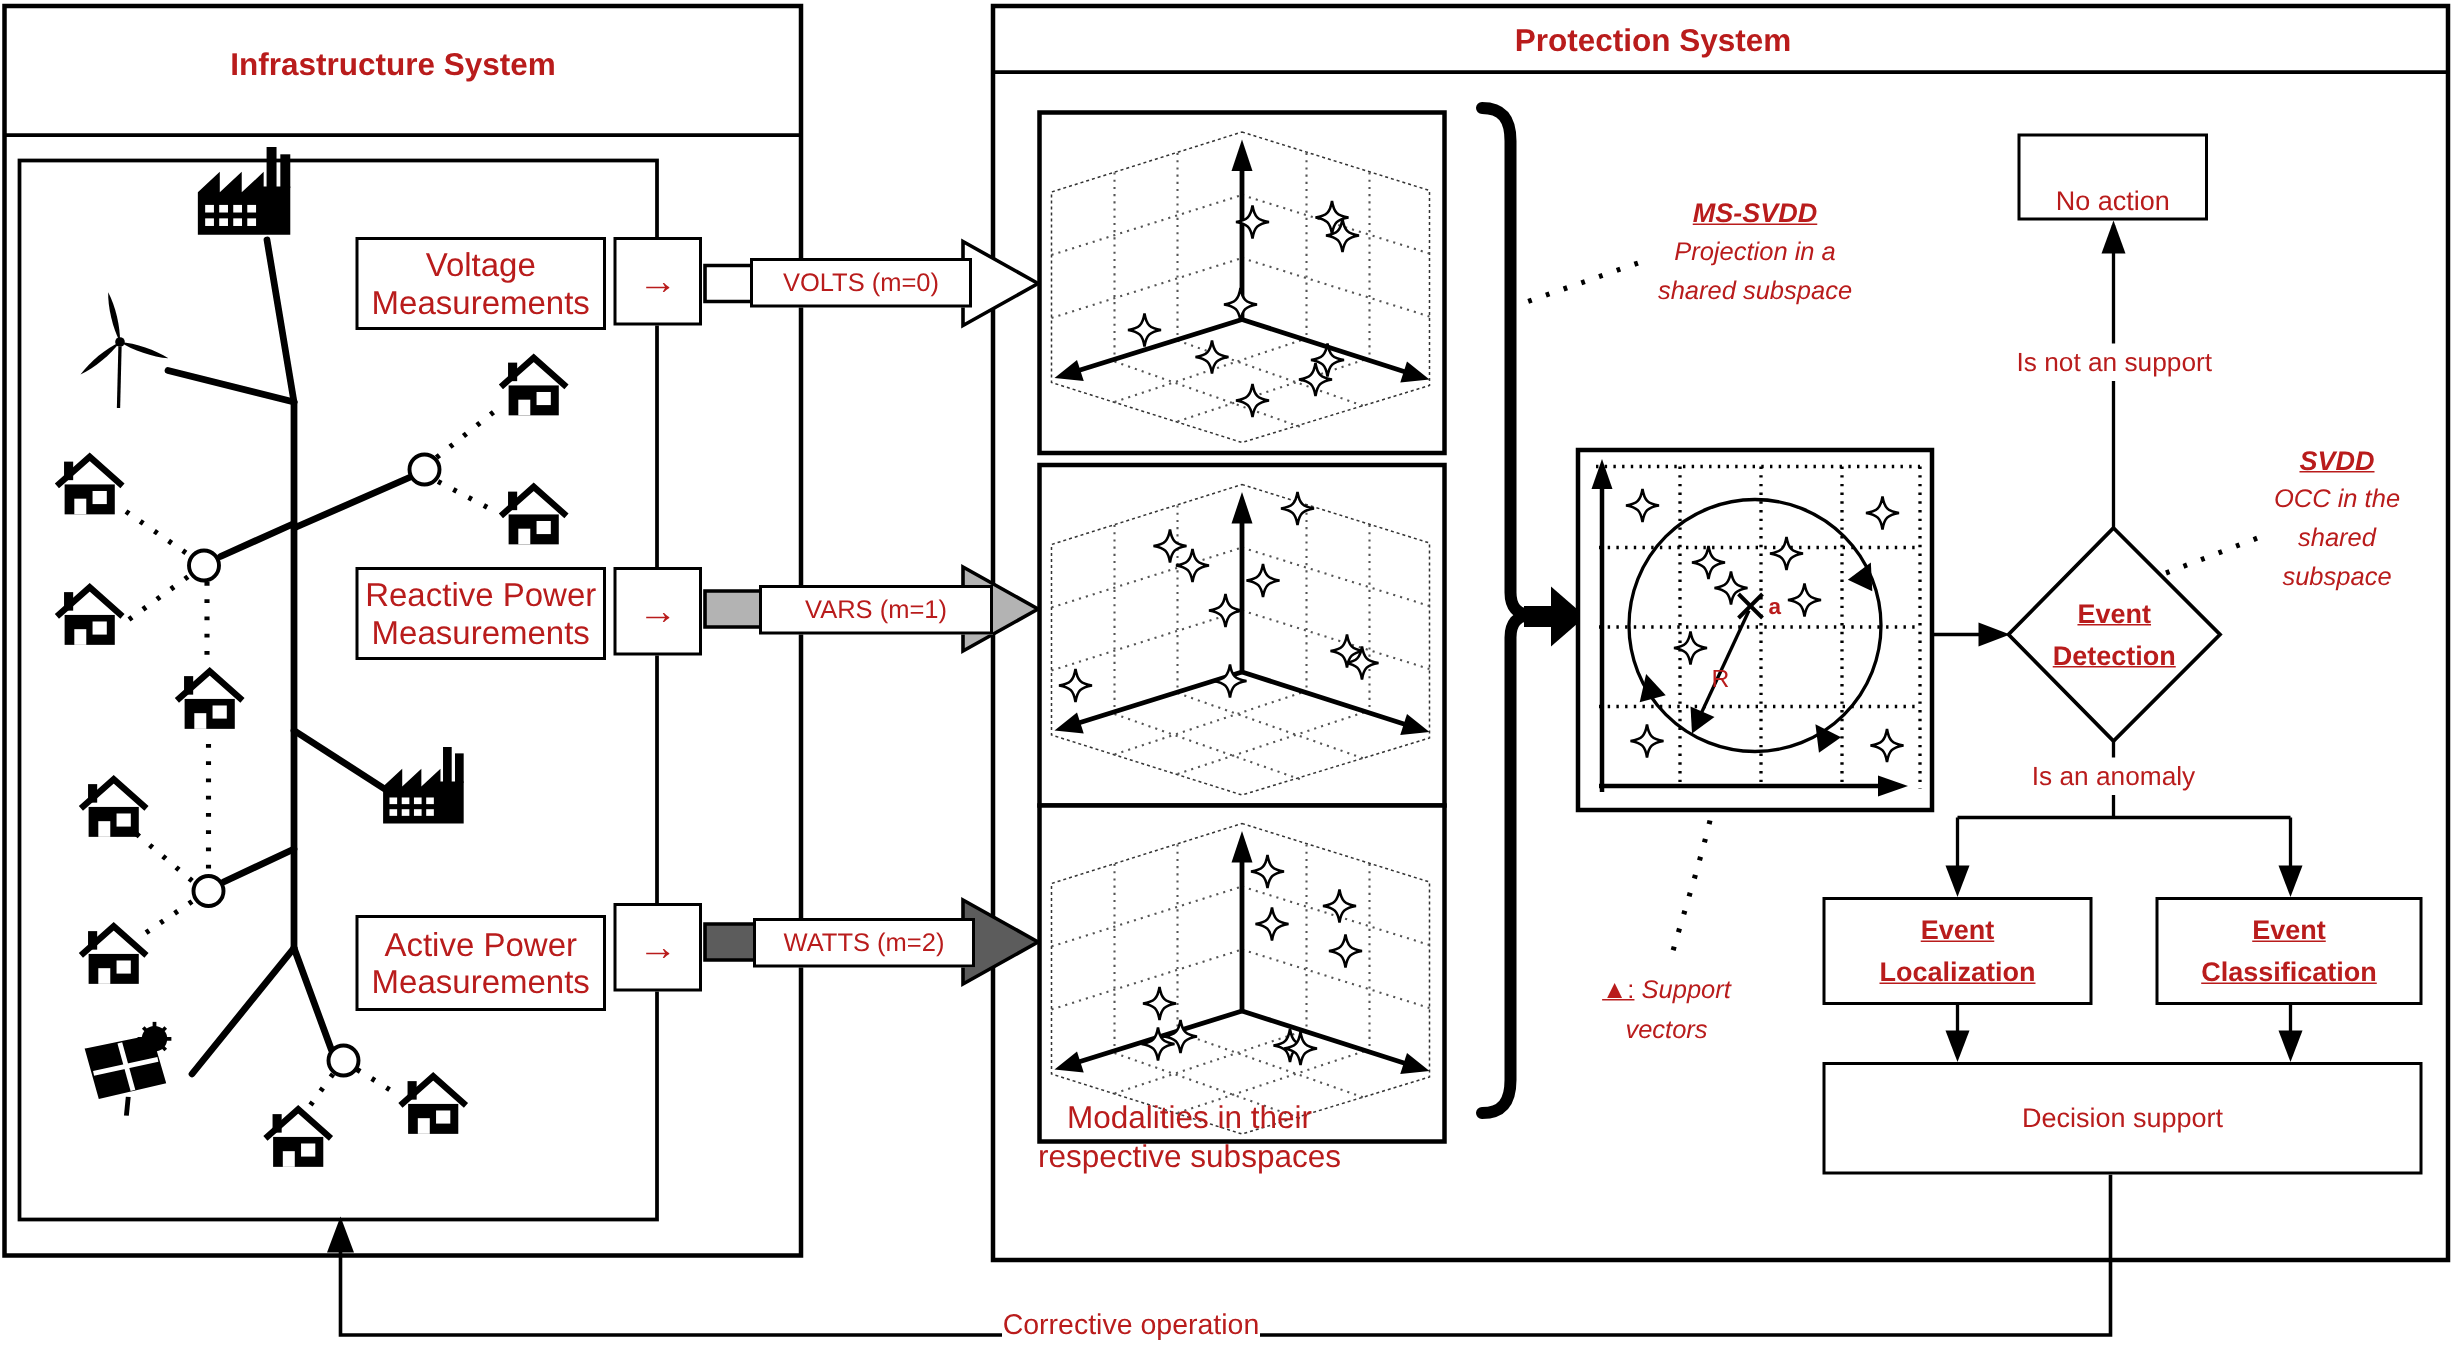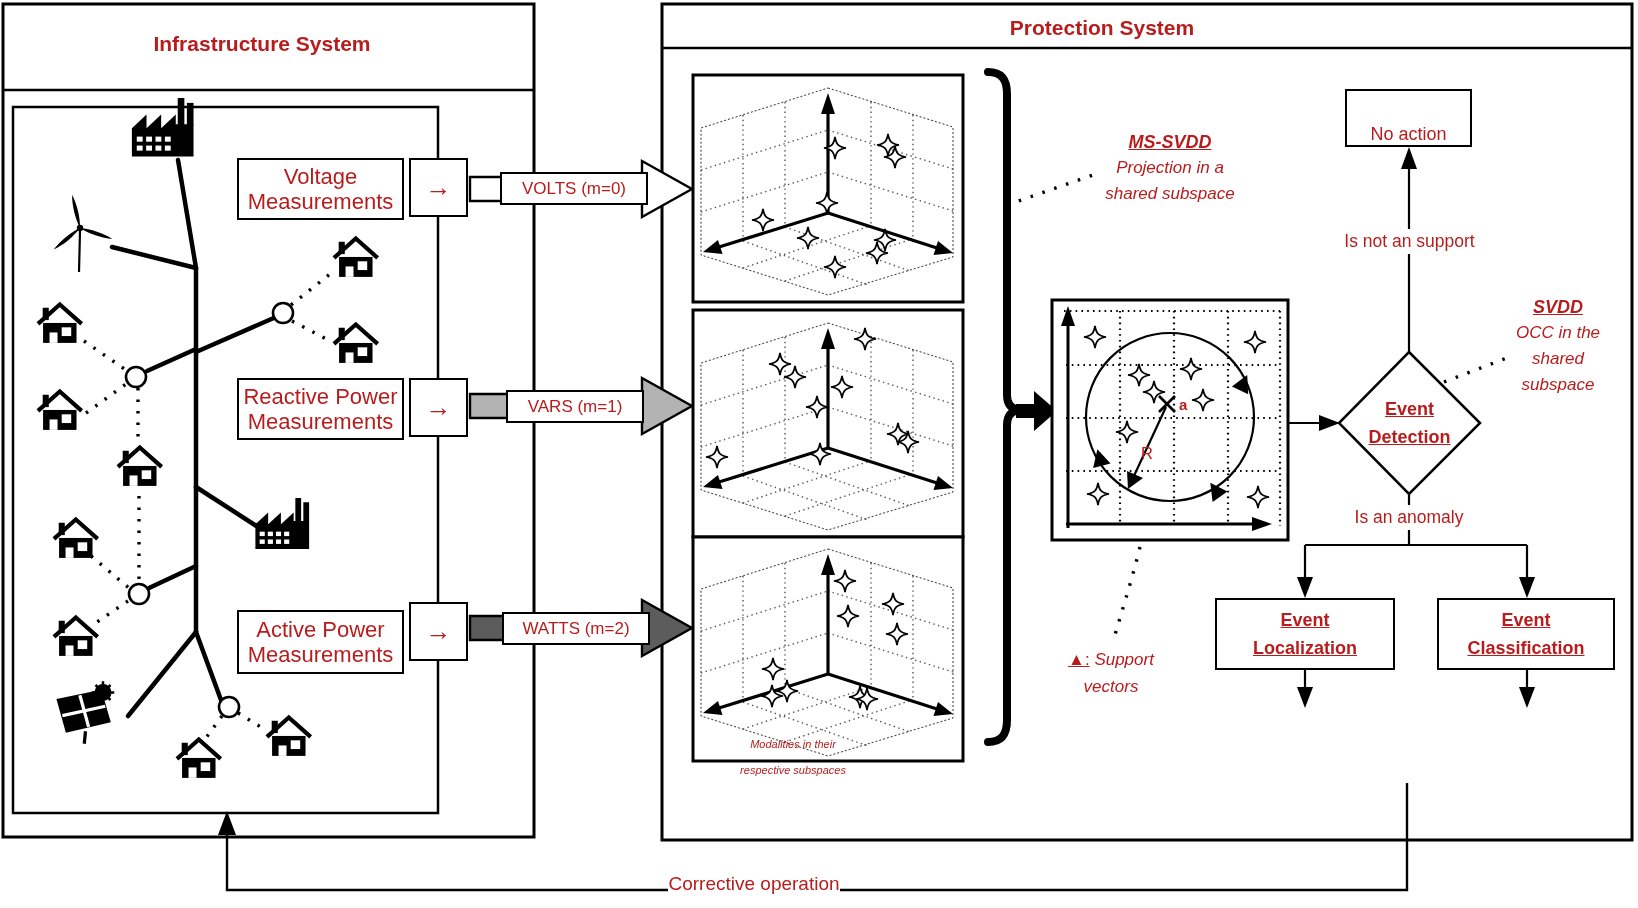--- a/index.html
+++ b/index.html
@@ -5,21 +5,21 @@
   html,body{margin:0;padding:0;background:#fff;}
   #stage{position:relative;width:1638px;height:908px;background:#fff;overflow:hidden;
          font-family:"Liberation Sans", sans-serif;color:#b91c1c;}
   #art{position:absolute;left:0;top:0;z-index:0;}
   .txt{position:absolute;z-index:2;box-sizing:border-box;}
   .center{display:flex;flex-direction:column;align-items:center;justify-content:center;text-align:center;}
   .title{font-weight:bold;font-size:21px;}
   .mbox{background:#fff;border:2px solid #000;font-size:22px;line-height:25px;}
   .sqbox{background:#fff;border:2.5px solid #000;font-size:26px;}
   .bannerlab{background:#fff;border:2px solid #000;font-size:17px;}
-  .caption{font-style:italic;font-size:11px;line-height:26px;}
+  .caption{font-size:21px;line-height:26px;justify-content:flex-end;}
   .annot{font-style:italic;font-size:17px;line-height:26px;}
   .annot .hd{font-weight:bold;text-decoration:underline;font-size:18px;}
   .flowbox{background:#fff;border:2.5px solid #000;font-size:18px;}
   .bold2{font-weight:bold;line-height:28px;text-decoration:underline;}
   .lab{background:#fff;font-size:17.5px;}
   .legend{font-size:17px;line-height:27px;}
   .legend .sym{text-decoration:underline;font-style:normal;}
   .legend .it{font-style:italic;}
   .small{font-size:15px;}
 </style>
@@ -309,21 +309,21 @@
     <span>VOLTS (m=0)</span>
   </div>
 
   <div class="txt mbox center" style="left:237px;top:378px;width:167px;height:62px;">
     <span>Reactive Power</span>
     <span>Measurements</span>
   </div>
   <div class="txt sqbox center" style="left:409px;top:378px;width:59px;height:59px;">
     <span>→</span>
   </div>
-  <div class="txt bannerlab center" style="left:506px;top:390px;width:138px;height:33px;">
+  <div class="txt bannerlab center" style="left:506px;top:390px;width:156px;height:33px;">
     <span>VARS (m=1)</span>
   </div>
 
   <div class="txt mbox center" style="left:237px;top:610px;width:167px;height:64px;">
     <span>Active Power</span>
     <span>Measurements</span>
   </div>
   <div class="txt sqbox center" style="left:409px;top:602px;width:59px;height:59px;">
     <span>→</span>
   </div>
@@ -371,18 +371,21 @@
     <span>Is an anomaly</span>
   </div>
   <div class="txt flowbox center bold2" style="left:1215px;top:598px;width:180px;height:72px;">
     <span>Event</span>
     <span>Localization</span>
   </div>
   <div class="txt flowbox center bold2" style="left:1437px;top:598px;width:178px;height:72px;">
     <span>Event</span>
     <span>Classification</span>
   </div>
+  <div class="txt flowbox center" style="left:1215px;top:708px;width:400px;height:75px;">
+    <span>Decision support</span>
+  </div>
 
   <div class="txt lab center" style="left:668px;top:871px;width:172px;height:26px;font-size:19px;">
     <span>Corrective operation</span>
   </div>
 
 </div>
 
 </body></html>

